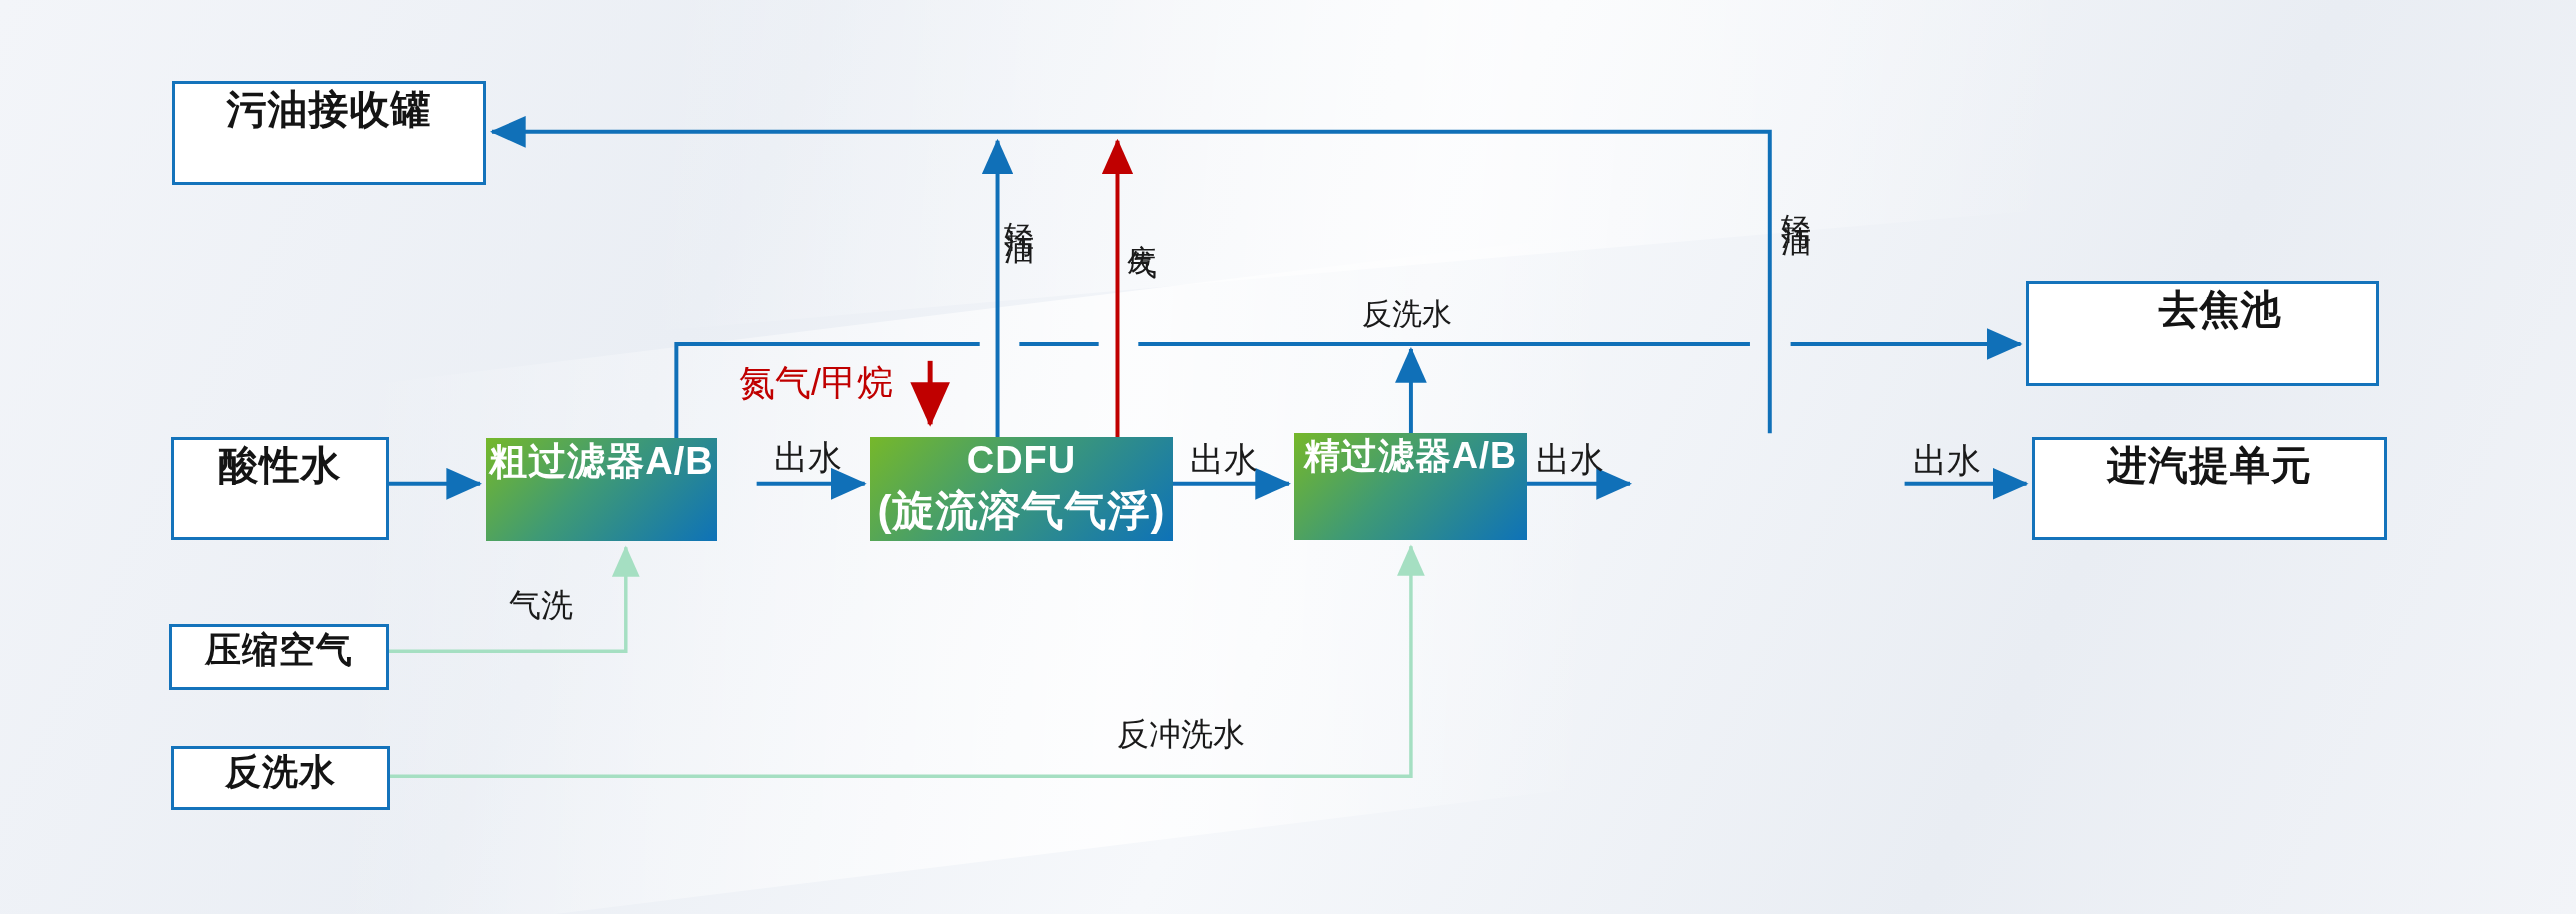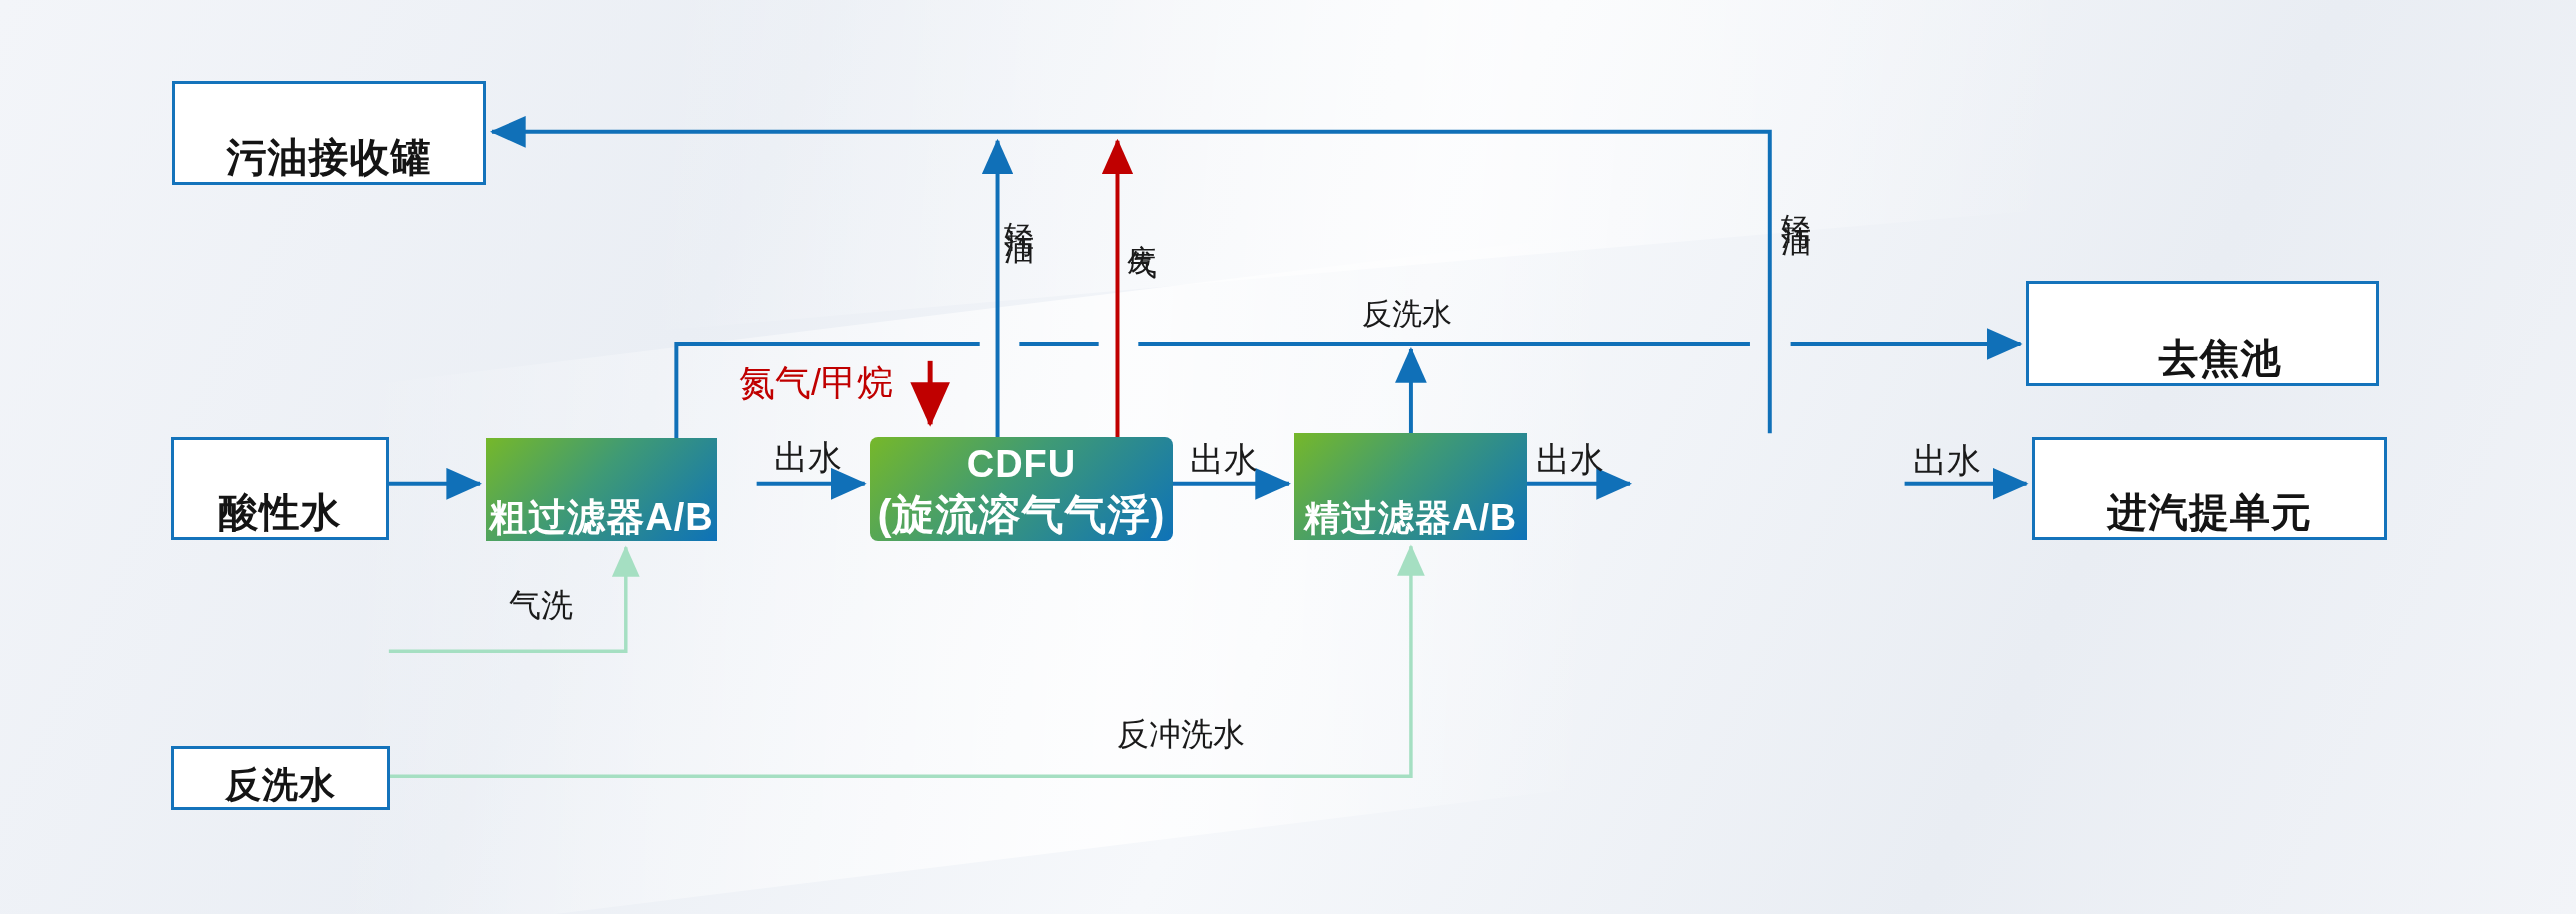--- a/index.html
+++ b/index.html
@@ -16,21 +16,21 @@
     transform:rotate(-7deg);pointer-events:none;
   }
   .stage::after{
     content:"";position:absolute;left:-10%;top:-25%;width:120%;height:55%;
     background:linear-gradient(100deg,rgba(255,255,255,0) 30%,rgba(255,255,255,.7) 55%,rgba(255,255,255,0) 75%);
     transform:rotate(-5deg);pointer-events:none;
   }
   svg.wires{position:absolute;left:0;top:0;z-index:1;}
   .node{
     position:absolute;z-index:2;
-    display:flex;flex-direction:column;align-items:center;justify-content:flex-end;
+    display:flex;flex-direction:column;align-items:center;justify-content:flex-start;
     text-align:center;box-sizing:border-box;
   }
   .node.white{
     background:#ffffff;border:3px solid #1473bb;color:#141414;
     font-weight:700;font-size:40px;letter-spacing:1px;
   }
   .node.white.small{font-size:36px;}
   .node.grad{
     background:linear-gradient(135deg,#76b82a 0%,#3f9a75 45%,#0e72b8 100%);
     color:#ffffff;font-weight:700;font-size:38px;letter-spacing:1px;
@@ -94,30 +94,33 @@
   </svg>
 
   <div class="node white" style="left:172px;top:81px;width:314px;height:104px;">
     <span class="line">污油接收罐</span>
   </div>
 
   <div class="node white" style="left:171px;top:437px;width:218px;height:103px;">
     <span class="line">酸性水</span>
   </div>
 
+  <div class="node white small" style="left:169px;top:624px;width:220px;height:66px;">
+    <span class="line">压缩空气</span>
+  </div>
 
   <div class="node white small" style="left:171px;top:746px;width:219px;height:64px;">
     <span class="line">反洗水</span>
   </div>
 
   <div class="node grad" style="left:486px;top:438px;width:231px;height:103px;">
     <span class="line">粗过滤器A/B</span>
   </div>
 
-  <div class="node grad" style="left:870px;top:437px;width:303px;height:104px;border-radius:8px;">
+  <div class="node grad" style="left:870px;top:437px;width:303px;height:104px;">
     <span class="line">CDFU</span>
     <span class="line l2">(旋流溶气气浮)</span>
   </div>
 
   <div class="node grad" style="left:1294px;top:433px;width:233px;height:107px;font-size:36px;">
     <span class="line">精过滤器A/B</span>
   </div>
 
 
   <div class="node white" style="left:2026px;top:281px;width:353px;height:105px;padding-left:35px;">

